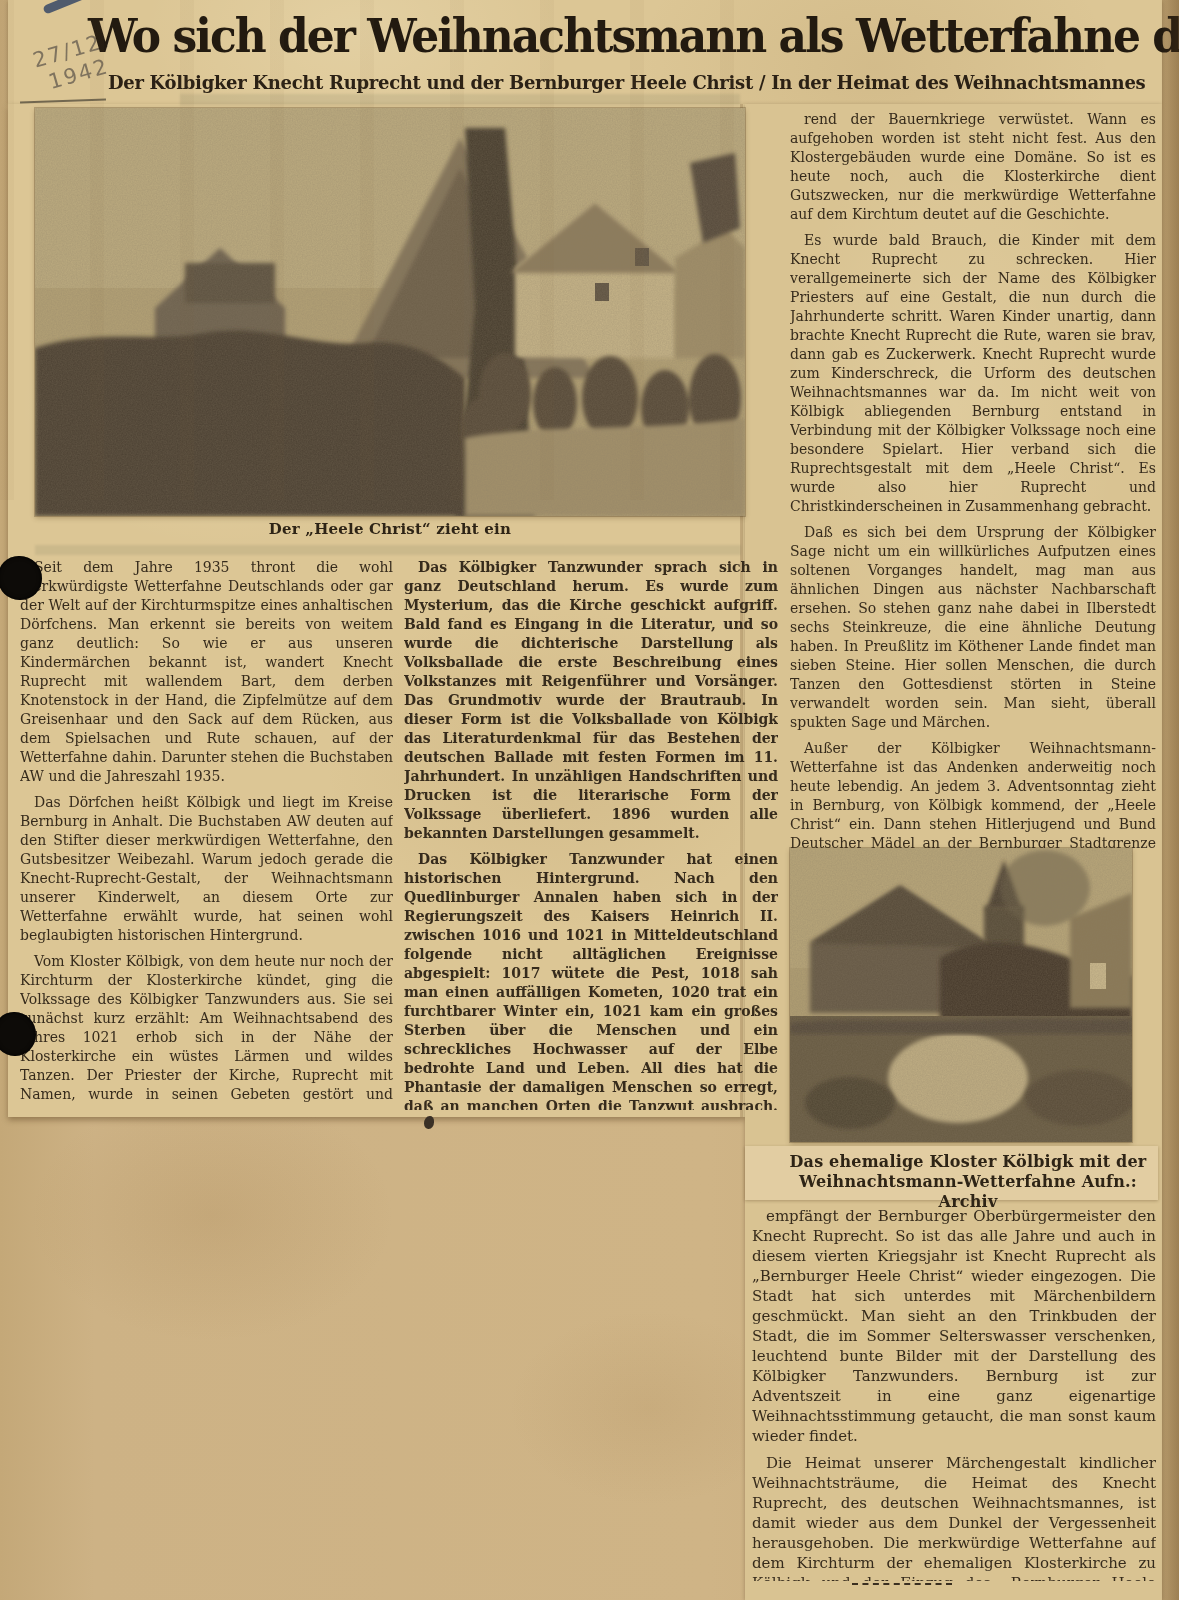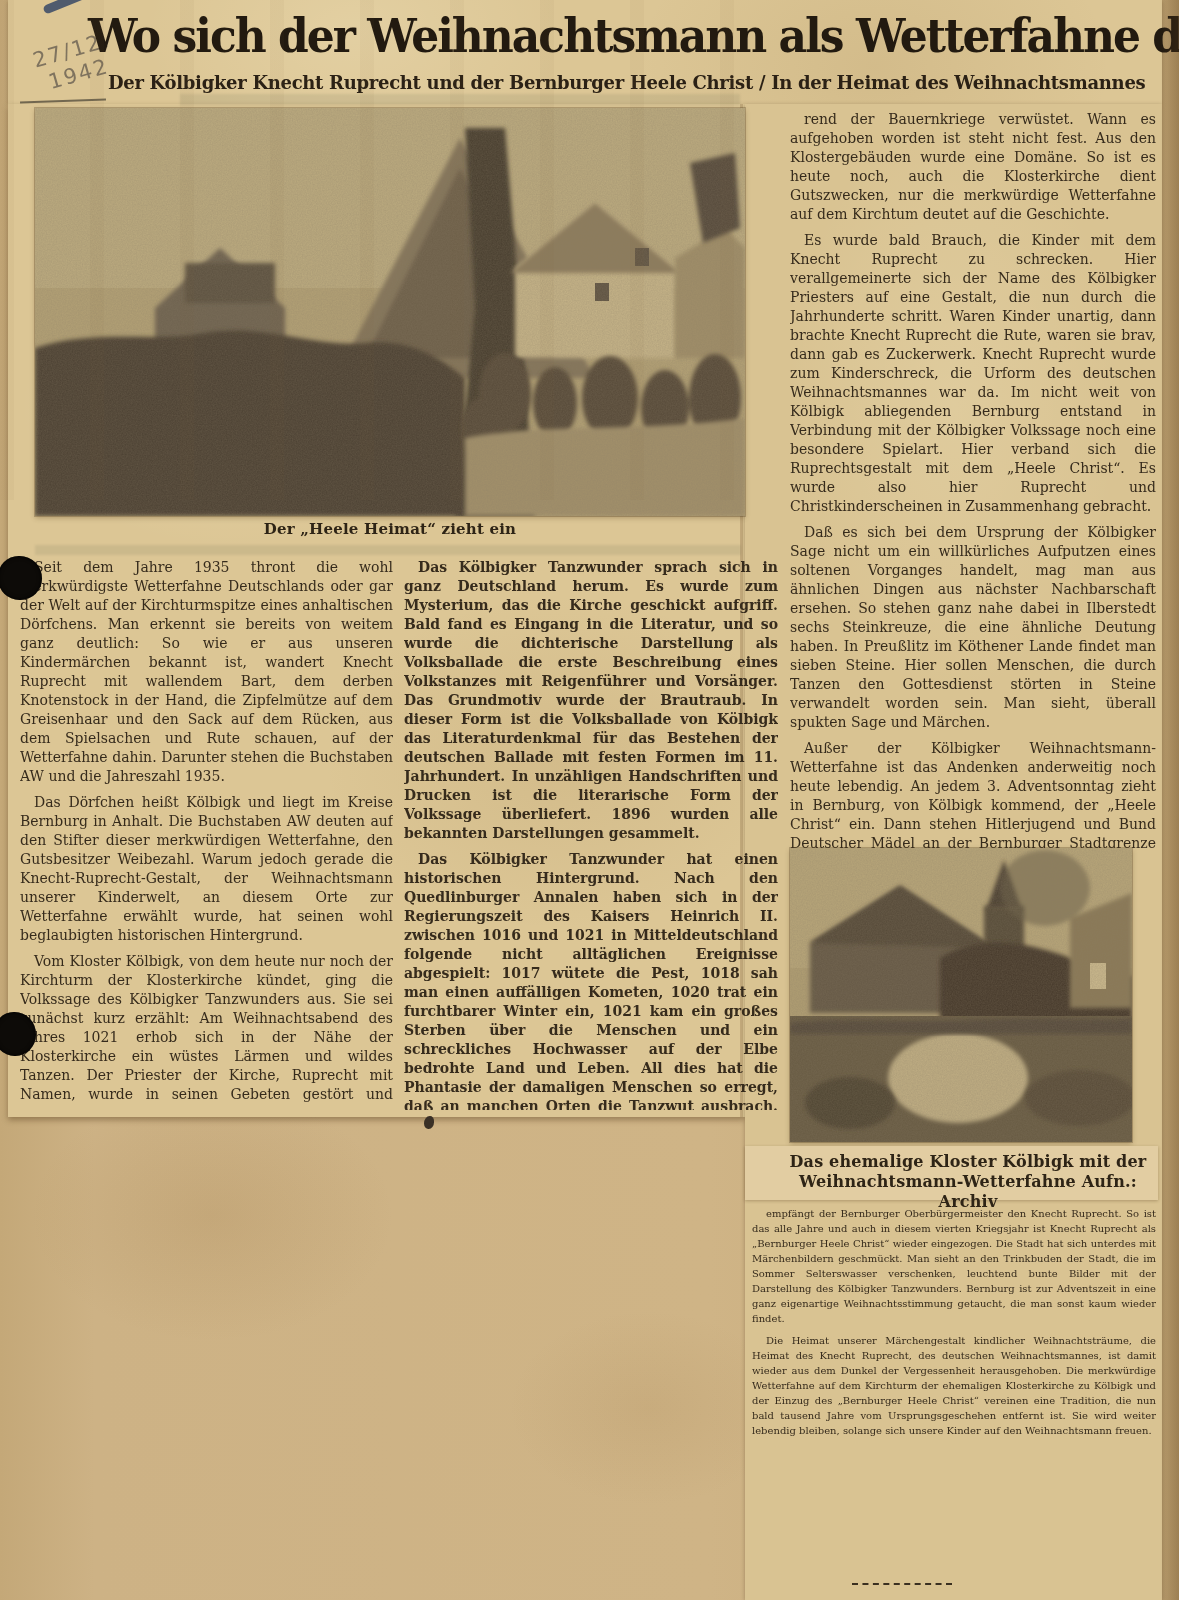--- a/index.html
+++ b/index.html
@@ -54,21 +54,21 @@
   .caption2{left:768px;top:1152px;width:400px;text-align:center;font-size:16px;line-height:1.25;}
   .caption2 .credit{font-weight:bold;}
   .col{
     position:absolute;font-size:14px;line-height:19px;text-align:justify;
     color:#362b1c;overflow:hidden;
   }
   .col p{margin:0 0 7px 0;text-indent:14px;}
   .col1{left:20px;top:558px;width:373px;height:545px;}
   .col2{left:404px;top:558px;width:374px;height:552px;font-weight:bold;}
   .col3top{left:790px;top:110px;width:366px;height:740px;}
-  .col3bottom{left:752px;top:1206px;width:404px;height:375px;font-size:10px;line-height:15px;}
+  .col3bottom{left:752px;top:1206px;width:404px;height:375px;font-size:15px;line-height:20px;}
   .end-rule{position:absolute;left:852px;top:1583px;width:100px;border-top:2.5px dashed #3a2f20;}
   .punch-hole{position:absolute;background:#0d0b08;border-radius:48% 52% 50% 50%;box-shadow:inset 0 0 4px #000;}
   .hole1{left:-2px;top:556px;width:44px;height:44px;}
   .hole2{left:-6px;top:1012px;width:42px;height:44px;}
   .blue-stroke{position:absolute;left:44px;top:6px;width:98px;height:9px;background:#3c4c68;opacity:.88;border-radius:5px;transform:rotate(-22deg);transform-origin:left center;}
   .pencil{position:absolute;color:#6f6555;font-family:"DejaVu Sans", sans-serif;font-size:21px;transform:rotate(-16deg);letter-spacing:2px;opacity:.85;}
   .pencil1{left:32px;top:38px;}
   .pencil2{left:48px;top:62px;}
   .pencil-underline{position:absolute;left:20px;top:100px;width:86px;height:2px;background:#57503f;transform:rotate(-2deg);opacity:.8;}
   .ink-blot{position:absolute;left:424px;top:1116px;width:10px;height:13px;background:#3a3026;border-radius:60% 40% 55% 45%;}
@@ -133,21 +133,21 @@
         <ellipse cx="575" cy="290" rx="28" ry="42"></ellipse>
         <ellipse cx="630" cy="300" rx="24" ry="38"></ellipse>
         <ellipse cx="680" cy="290" rx="26" ry="44"></ellipse>
         <ellipse cx="445" cy="320" rx="18" ry="30"></ellipse>
       </g>
 
       <path d="M430 330 C500 315 600 325 710 310 L710 408 L430 408 Z" fill="#a2906a" filter="url(#soft)"></path>
       <rect width="710" height="408" filter="url(#grain)"></rect>
     </svg>
   </div>
-  <div class="caption caption1">Der „Heele Heimat“ zieht ein</div>
+  <div class="caption caption1">Der „Heele Christ“ zieht ein</div>
   <div class="ghost-band" style="left:35px;top:545px;width:706px;height:10px;"></div>
 
   <div class="col col1">
     <p>Seit dem Jahre 1935 thront die wohl merkwürdigste Wetterfahne Deutschlands oder gar der Welt auf der Kirchturmspitze eines anhaltischen Dörfchens. Man erkennt sie bereits von weitem ganz deutlich: So wie er aus unseren Kindermärchen bekannt ist, wandert Knecht Ruprecht mit wallendem Bart, dem derben Knotenstock in der Hand, die Zipfelmütze auf dem Greisenhaar und den Sack auf dem Rücken, aus dem Spielsachen und Rute schauen, auf der Wetterfahne dahin. Darunter stehen die Buchstaben AW und die Jahreszahl 1935.</p>
     <p>Das Dörfchen heißt Kölbigk und liegt im Kreise Bernburg in Anhalt. Die Buchstaben AW deuten auf den Stifter dieser merkwürdigen Wetterfahne, den Gutsbesitzer Weibezahl. Warum jedoch gerade die Knecht-Ruprecht-Gestalt, der Weihnachtsmann unserer Kinderwelt, an diesem Orte zur Wetterfahne erwählt wurde, hat seinen wohl beglaubigten historischen Hintergrund.</p>
     <p>Vom Kloster Kölbigk, von dem heute nur noch der Kirchturm der Klosterkirche kündet, ging die Volkssage des Kölbigker Tanzwunders aus. Sie sei zunächst kurz erzählt: Am Weihnachtsabend des Jahres 1021 erhob sich in der Nähe der Klosterkirche ein wüstes Lärmen und wildes Tanzen. Der Priester der Kirche, Ruprecht mit Namen, wurde in seinen Gebeten gestört und wünschte den Fluch des Himmels auf die Tanzenden herab. Ein Jahr lang mußten sie tanzen, bis am nächsten Weihnachtsabend zwei Bischöfe kamen und sie erlösten.</p>
   </div>
   <div class="col col2">
     <p>Das Kölbigker Tanzwunder sprach sich in ganz Deutschland herum. Es wurde zum Mysterium, das die Kirche geschickt aufgriff. Bald fand es Eingang in die Literatur, und so wurde die dichterische Darstellung als Volksballade die erste Beschreibung eines Volkstanzes mit Reigenführer und Vorsänger. Das Grundmotiv wurde der Brautraub. In dieser Form ist die Volksballade von Kölbigk das Literaturdenkmal für das Bestehen der deutschen Ballade mit festen Formen im 11. Jahrhundert. In unzähligen Handschriften und Drucken ist die literarische Form der Volkssage überliefert. 1896 wurden alle bekannten Darstellungen gesammelt.</p>
     <p>Das Kölbigker Tanzwunder hat einen historischen Hintergrund. Nach den Quedlinburger Annalen haben sich in der Regierungszeit des Kaisers Heinrich II. zwischen 1016 und 1021 in Mitteldeutschland folgende nicht alltäglichen Ereignisse abgespielt: 1017 wütete die Pest, 1018 sah man einen auffälligen Kometen, 1020 trat ein furchtbarer Winter ein, 1021 kam ein großes Sterben über die Menschen und ein schreckliches Hochwasser auf der Elbe bedrohte Land und Leben. All dies hat die Phantasie der damaligen Menschen so erregt, daß an manchen Orten die Tanzwut ausbrach. So soll das Kölbigker Tanzwunder zustande gekommen sein.</p>

